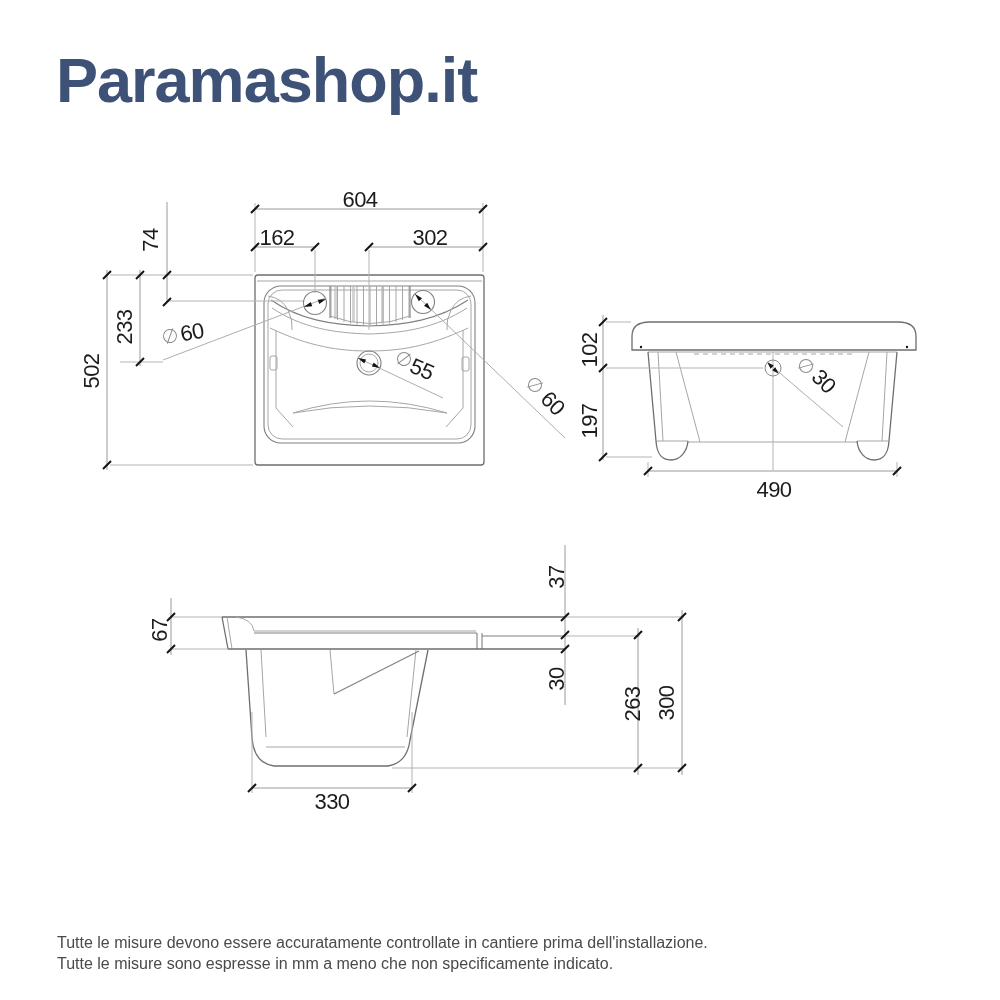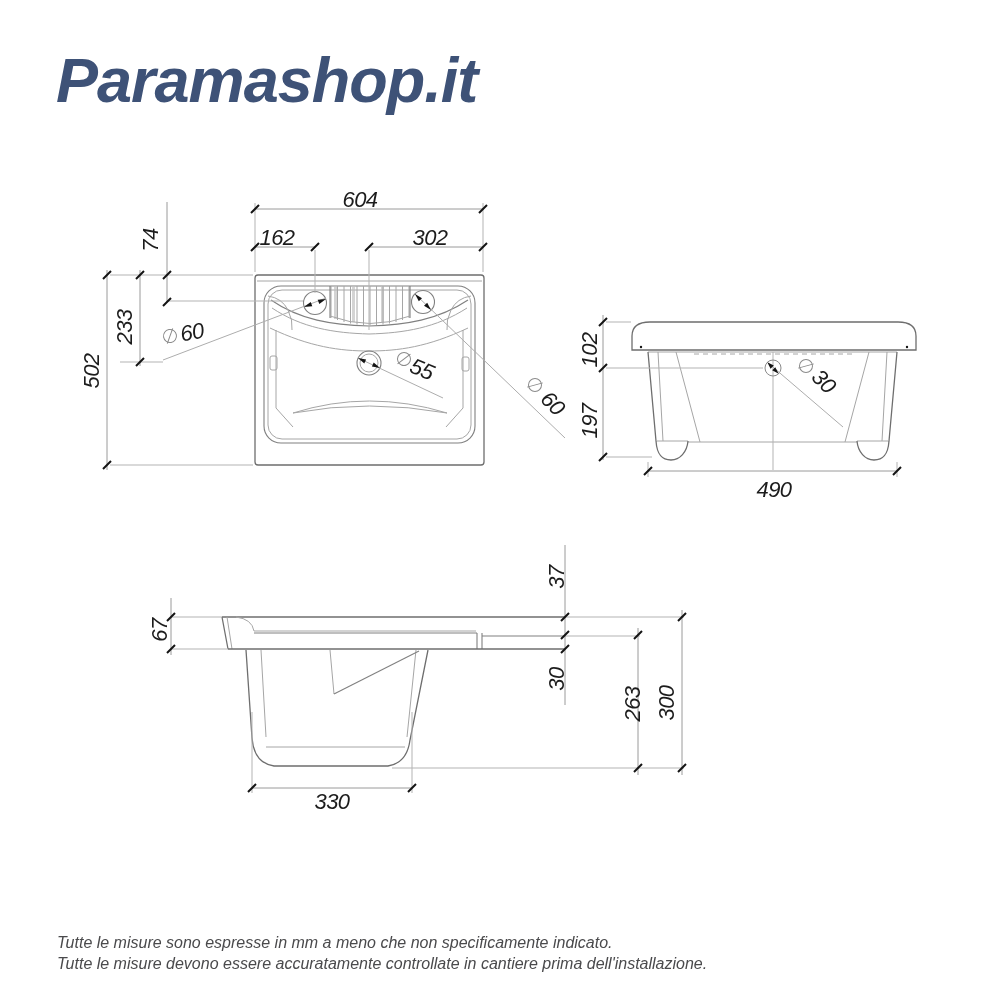--- a/index.html
+++ b/index.html
@@ -1,17 +1,17 @@
 <!DOCTYPE html>
 <html><head>
 <meta charset="utf-8">
 <style>
   html,body{margin:0;padding:0;background:#ffffff;}
   #stage{position:relative;width:1000px;height:1000px;background:#ffffff;overflow:hidden;
-         font-family:"Liberation Sans", sans-serif;font-style:italic;}
+         font-family:"Liberation Sans", sans-serif;}
   #logo{position:absolute;left:56px;top:44px;font-size:63px;font-weight:bold;
         letter-spacing:-1px;color:#3e5277;}
   #notes{position:absolute;left:57px;top:932px;font-size:16px;color:#4a4a4c;line-height:21px;}
   svg text.dim{font-family:"Liberation Sans", sans-serif;font-size:22px;fill:#1c1c1c;letter-spacing:-0.5px;}
   svg .outline{stroke:#6e6e6e;stroke-width:1.3;fill:none;}
   svg .med{stroke:#808080;stroke-width:1.1;fill:none;}
   svg .thin{stroke:#a6a6a6;stroke-width:1;fill:none;}
   svg .dimline{stroke:#9a9a9a;stroke-width:1;fill:none;}
   svg .ext{stroke:#b3b3b3;stroke-width:1;fill:none;}
   svg .leader{stroke:#adadad;stroke-width:1;fill:none;}
@@ -168,16 +168,16 @@
       <text class="dim" x="556" y="577" dy=".35em" text-anchor="middle" transform="rotate(-90 556 577)">37</text>
       <text class="dim" x="159" y="630" dy=".35em" text-anchor="middle" transform="rotate(-90 159 630)">67</text>
       <text class="dim" x="556" y="679" dy=".35em" text-anchor="middle" transform="rotate(-90 556 679)">30</text>
       <text class="dim" x="632" y="704" dy=".35em" text-anchor="middle" transform="rotate(-90 632 704)">263</text>
       <text class="dim" x="666" y="703" dy=".35em" text-anchor="middle" transform="rotate(-90 666 703)">300</text>
       <text class="dim" x="332" y="801" dy=".35em" text-anchor="middle">330</text>
     </g>
   </svg>
 
   <div id="notes">
+    <div>Tutte le misure devono essere accuratamente controllate in cantiere prima dell'installazione.</div>
     <div>Tutte le misure sono espresse in mm a meno che non specificamente indicato.</div>
-    <div>Tutte le misure devono essere accuratamente controllate in cantiere prima dell'installazione.</div>
   </div>
 </div>
 
 </body></html>

